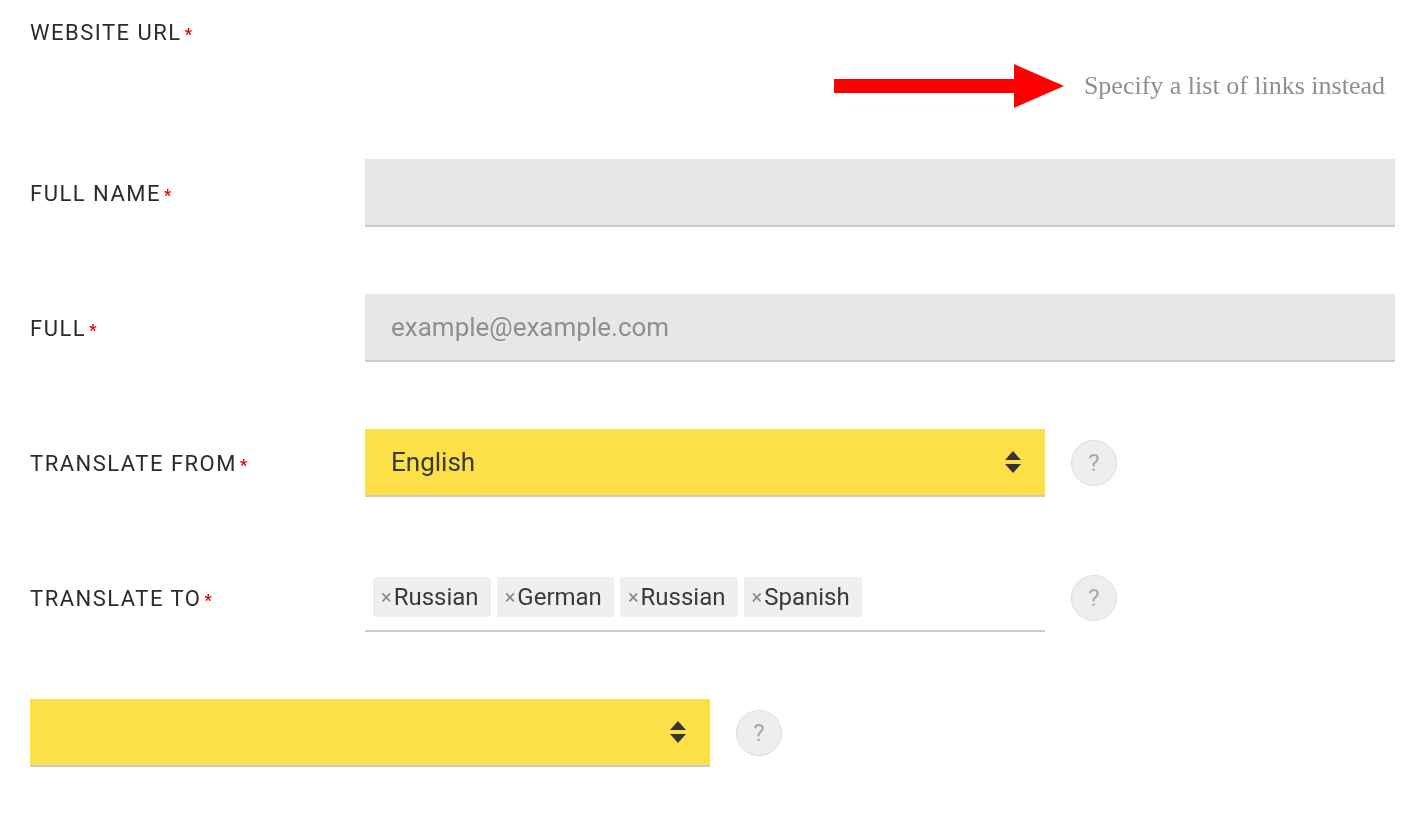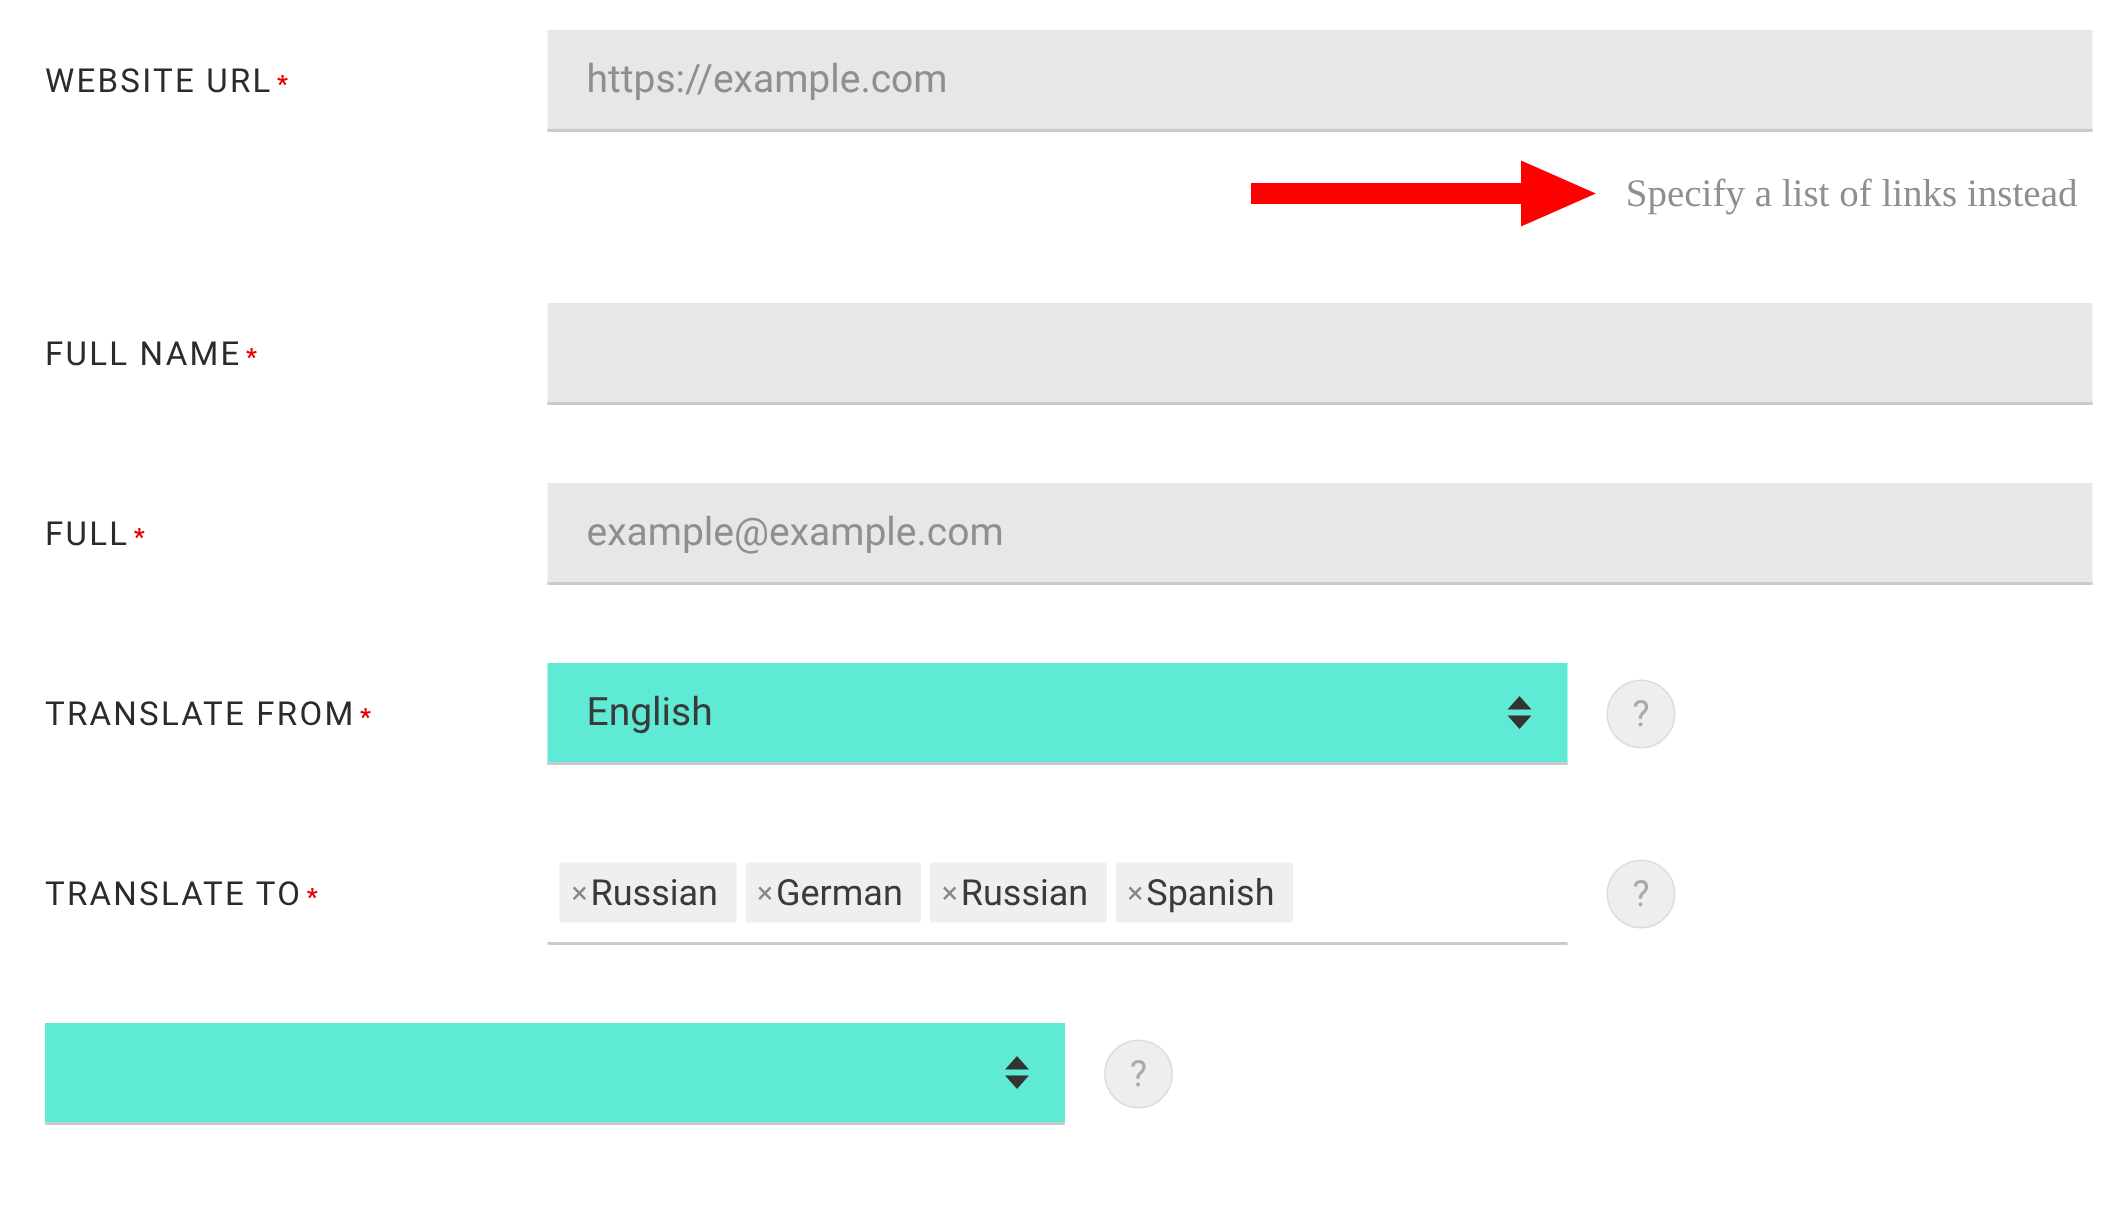--- a/index.html
+++ b/index.html
@@ -9,21 +9,21 @@
     }
     body {
       font-family: -apple-system, BlinkMacSystemFont, "Segoe UI", Roboto, Helvetica, Arial, sans-serif;
       background: #ffffff;
       padding: 20px 10px 40px 30px;
       color: #333;
     }
     .form-row {
       display: flex;
       align-items: center;
-      margin-bottom: 52px;
+      margin-bottom: 67px;
     }
     .form-row.website-row {
       margin-bottom: 0;
       align-items: center;
     }
     .link-row {
       display: flex;
       align-items: center;
       margin-bottom: 48px;
       margin-top: 16px;
@@ -80,21 +80,21 @@
       color: #8d8f91;
     }
     .select-wrap {
       width: 680px;
       flex-shrink: 0;
       position: relative;
     }
     .select-box {
       width: 100%;
       height: 68px;
-      background: #5eead4;
+      background: #fde047;
       border: none;
       border-bottom: 2px solid #c9cacb;
       padding: 0 26px;
       font-size: 26px;
       color: #3a3a3a;
       display: flex;
       align-items: center;
       cursor: pointer;
       position: relative;
     }
@@ -174,23 +174,20 @@
     .service-row {
       margin-bottom: 0;
     }
   </style>
 </head>
 <body>
 
 <div class="form-row website-row">
   <div class="label-col">
     <span class="label-text">WEBSITE URL</span><span class="required">*</span>
-  </div>
-  <div class="input-col">
-    <input type="text" class="text-input" placeholder="https://example.com" style="">
   </div>
 </div>
 
 <div class="link-row">
   <div class="spacer"></div>
   <div class="link-area">
     <svg class="arrow-svg" width="230" height="50" viewBox="0 0 230 50">
       <line x1="0" y1="25" x2="190" y2="25" stroke="#ff0000" stroke-width="14"></line>
       <polygon points="180,3 230,25 180,47" fill="#ff0000"></polygon>
     </svg>

